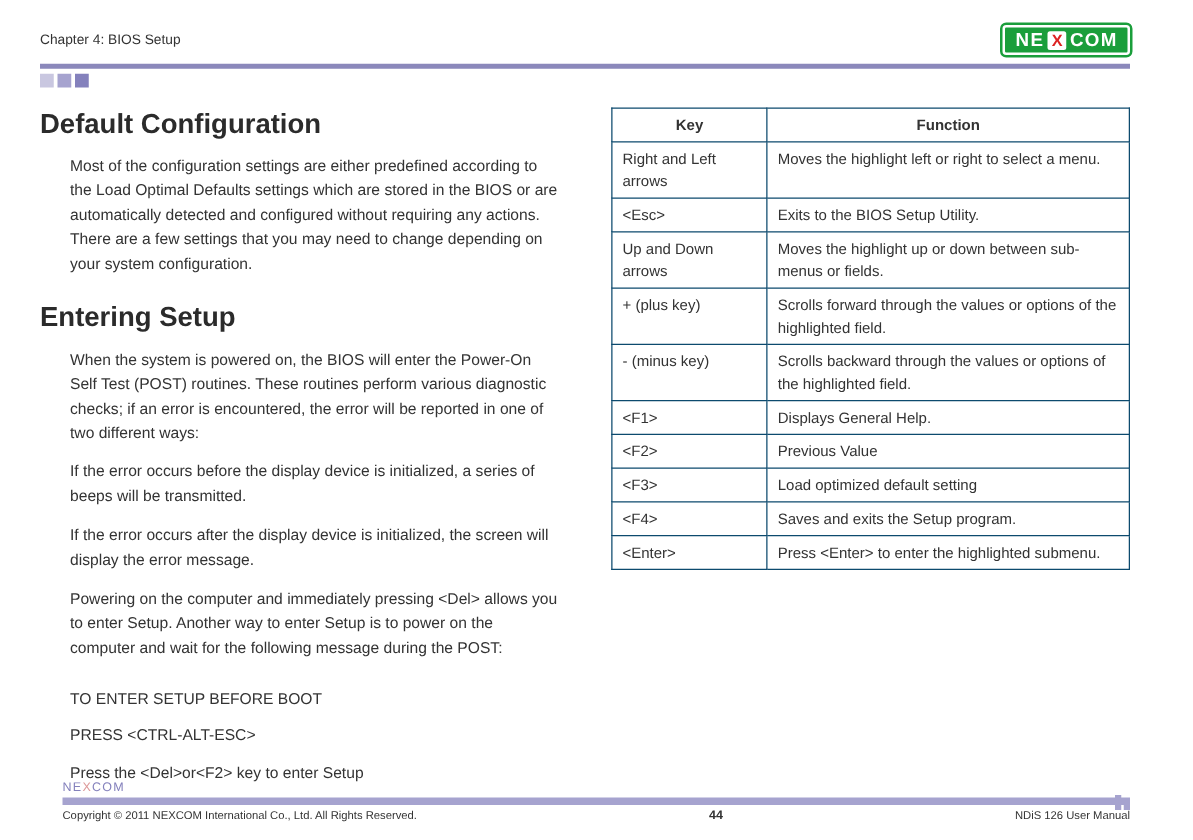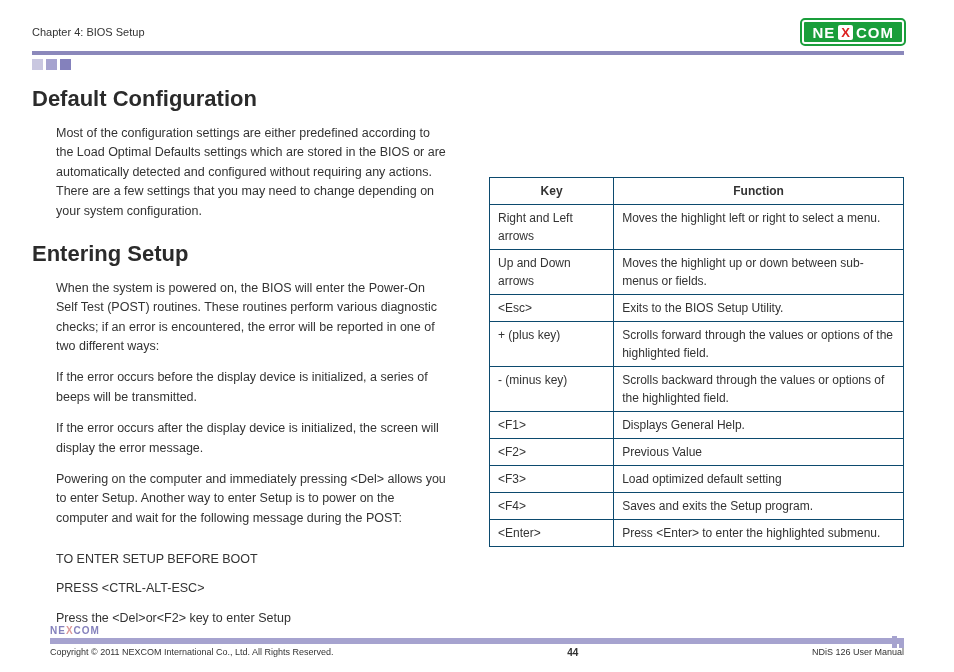--- a/index.html
+++ b/index.html
@@ -55,21 +55,20 @@
       margin-bottom: 2px;
     }
     .squares { display: flex; gap: 3px; margin-top: 4px; margin-bottom: 16px; }
     .sq { width: 11px; height: 11px; }
     .sq1 { background: #c9c7e0; }
     .sq2 { background: #a6a3cf; }
     .sq3 { background: #8481bc; }
     .columns {
       display: flex;
       gap: 42px;
-      align-items: center;
     }
     .col { flex: 1; }
     h2 {
       font-family: "Segoe UI", Arial, sans-serif;
       font-weight: 700;
       font-size: 22px;
       color: #2b2b2b;
       margin-bottom: 12px;
     }
     .col h2:nth-of-type(2) { margin-top: 20px; }
@@ -103,21 +102,21 @@
       right: 50px;
     }
     .footer-rule {
       height: 6px;
       background: #a6a3cf;
       margin-bottom: 3px;
       position: relative;
     }
     .footer-logo-small {
       font-size: 10px;
-      font-weight: 700;
+      font-weight: 400;
       letter-spacing: 1px;
       color: #8481bc;
       font-family: Arial, sans-serif;
       margin-bottom: 2px;
     }
     .footer-logo-small .xsmall { color: #d99; }
     .footer-row {
       display: flex;
       justify-content: space-between;
       font-size: 9px;
@@ -179,26 +178,26 @@
             <th>Key</th>
             <th>Function</th>
           </tr>
         </thead>
         <tbody id="legends-tbody">
         <tr>
               <td class="key">Right and Left arrows</td>
               <td>Moves the highlight left or right to select a menu.</td>
             </tr>
             <tr>
+              <td class="key">&lt;Esc&gt;</td>
+              <td>Exits to the BIOS Setup Utility.</td>
+            </tr>
+            <tr>
               <td class="key">Up and Down arrows</td>
               <td>Moves the highlight up or down between sub-menus or fields.</td>
-            </tr>
-            <tr>
-              <td class="key">&lt;Esc&gt;</td>
-              <td>Exits to the BIOS Setup Utility.</td>
             </tr>
             <tr>
               <td class="key">+ (plus key)</td>
               <td>Scrolls forward through the values or options of the highlighted field.</td>
             </tr>
             <tr>
               <td class="key">- (minus key)</td>
               <td>Scrolls backward through the values or options of the highlighted field.</td>
             </tr>
             <tr>

